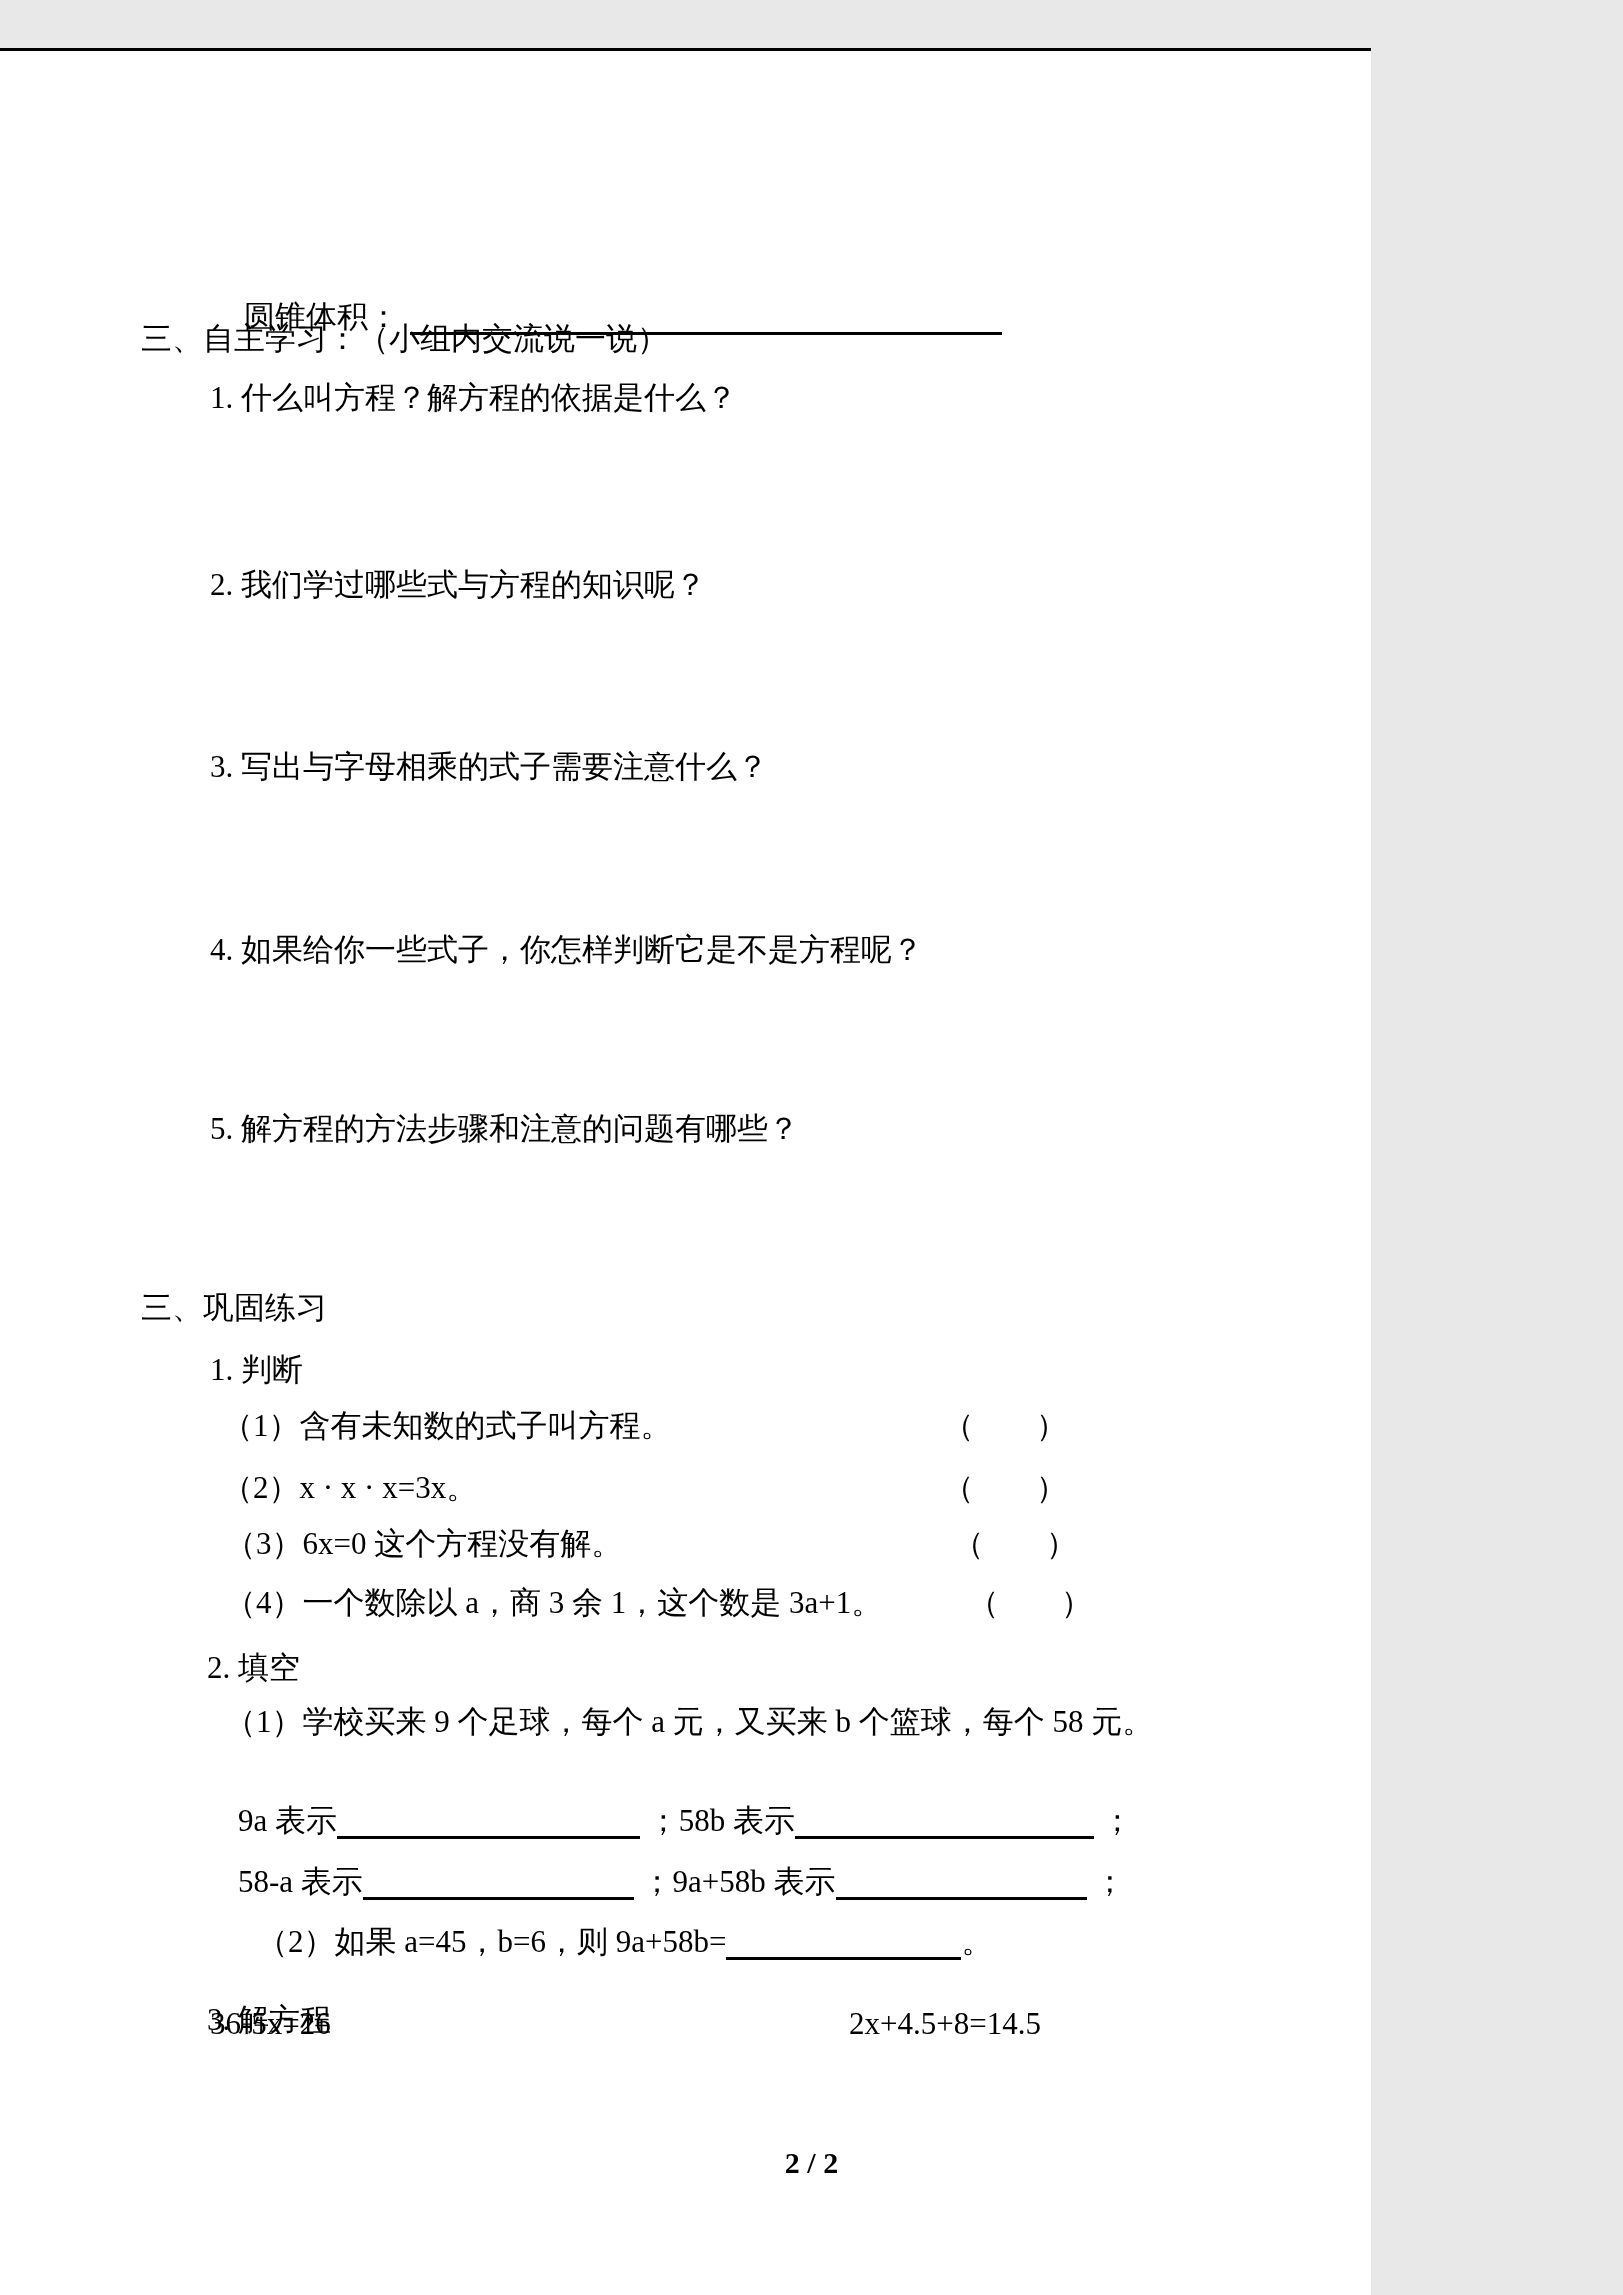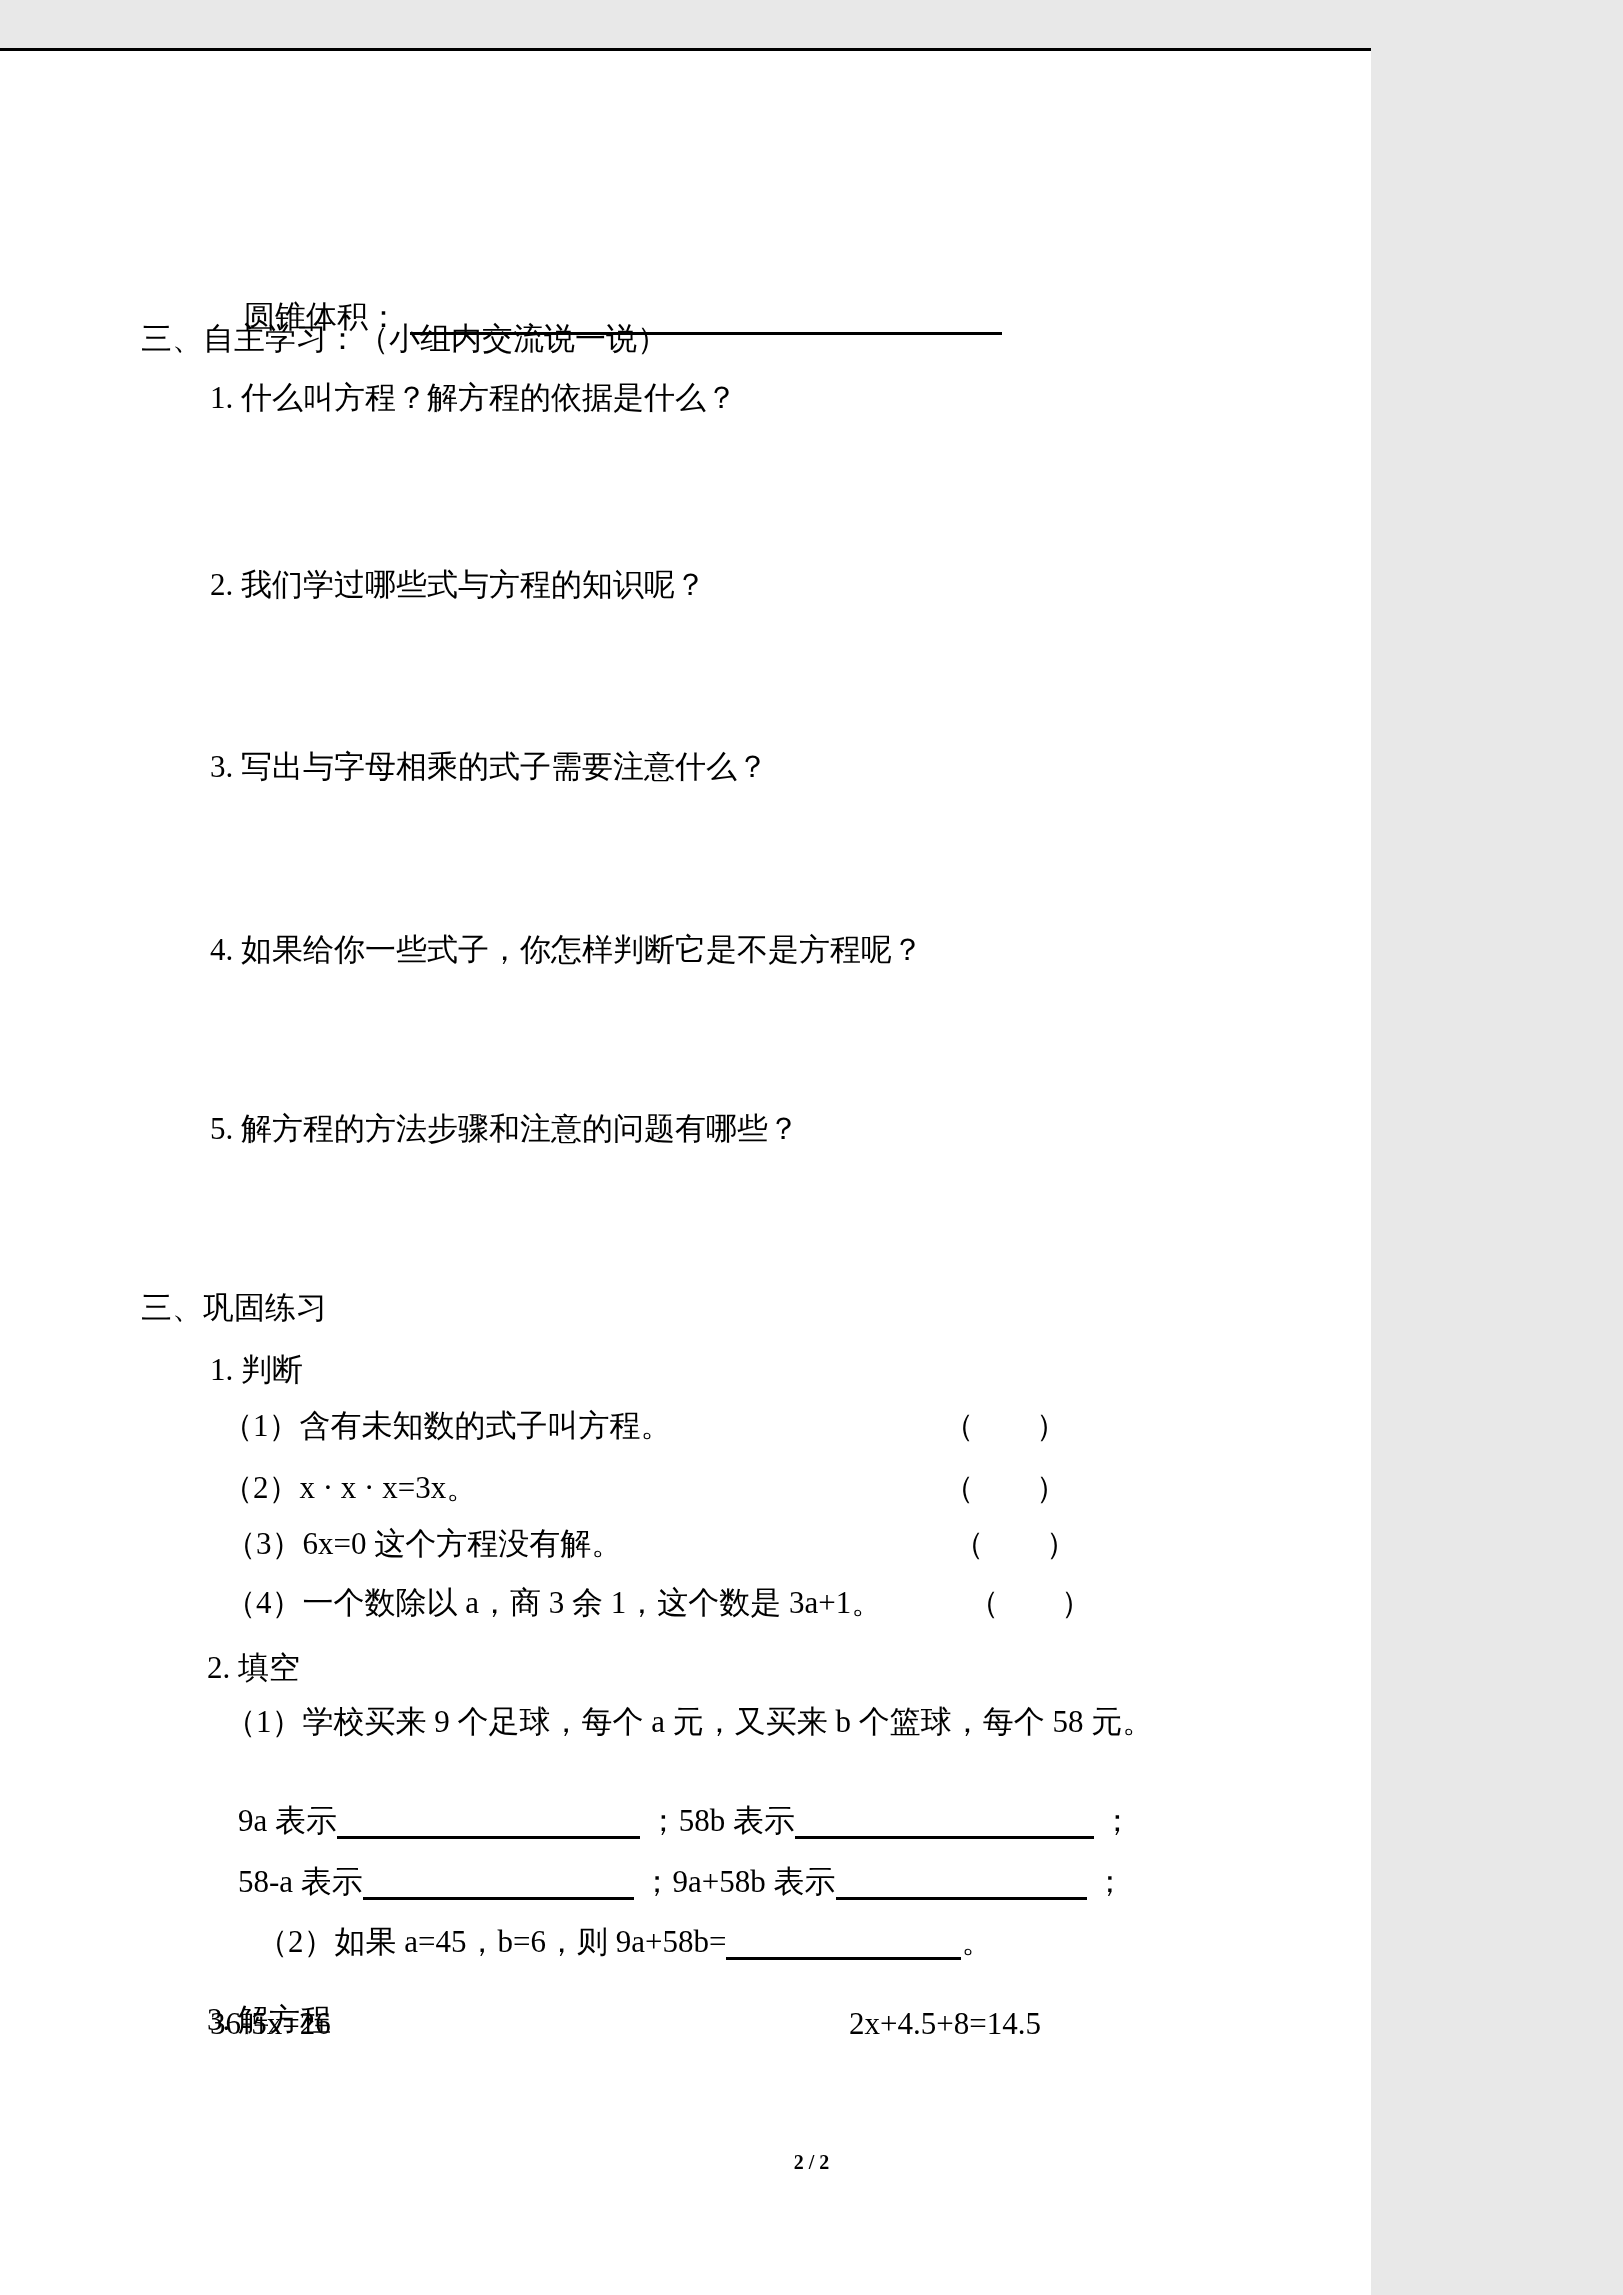--- a/index.html
+++ b/index.html
@@ -18,21 +18,21 @@
   .fullw{left:0;width:1623px;}
   .abs{position:absolute;top:0;white-space:pre;}
   .blank{
     display:inline-block;
     height:31px;
     border-bottom:3.4px solid #000;
     vertical-align:-7.5px;
   }
   .footer{
     position:absolute;left:0;top:2100px;width:1623px;
-    text-align:center;font-size:20px;font-weight:bold;line-height:29px;
+    text-align:center;font-size:30px;font-weight:bold;line-height:29px;
   }
 </style>
 </head>
 <body>
 
 <div class="page">
 
   <div class="topbar"></div>
 
   <div class="ln" style="left:213px;top:212px;">

